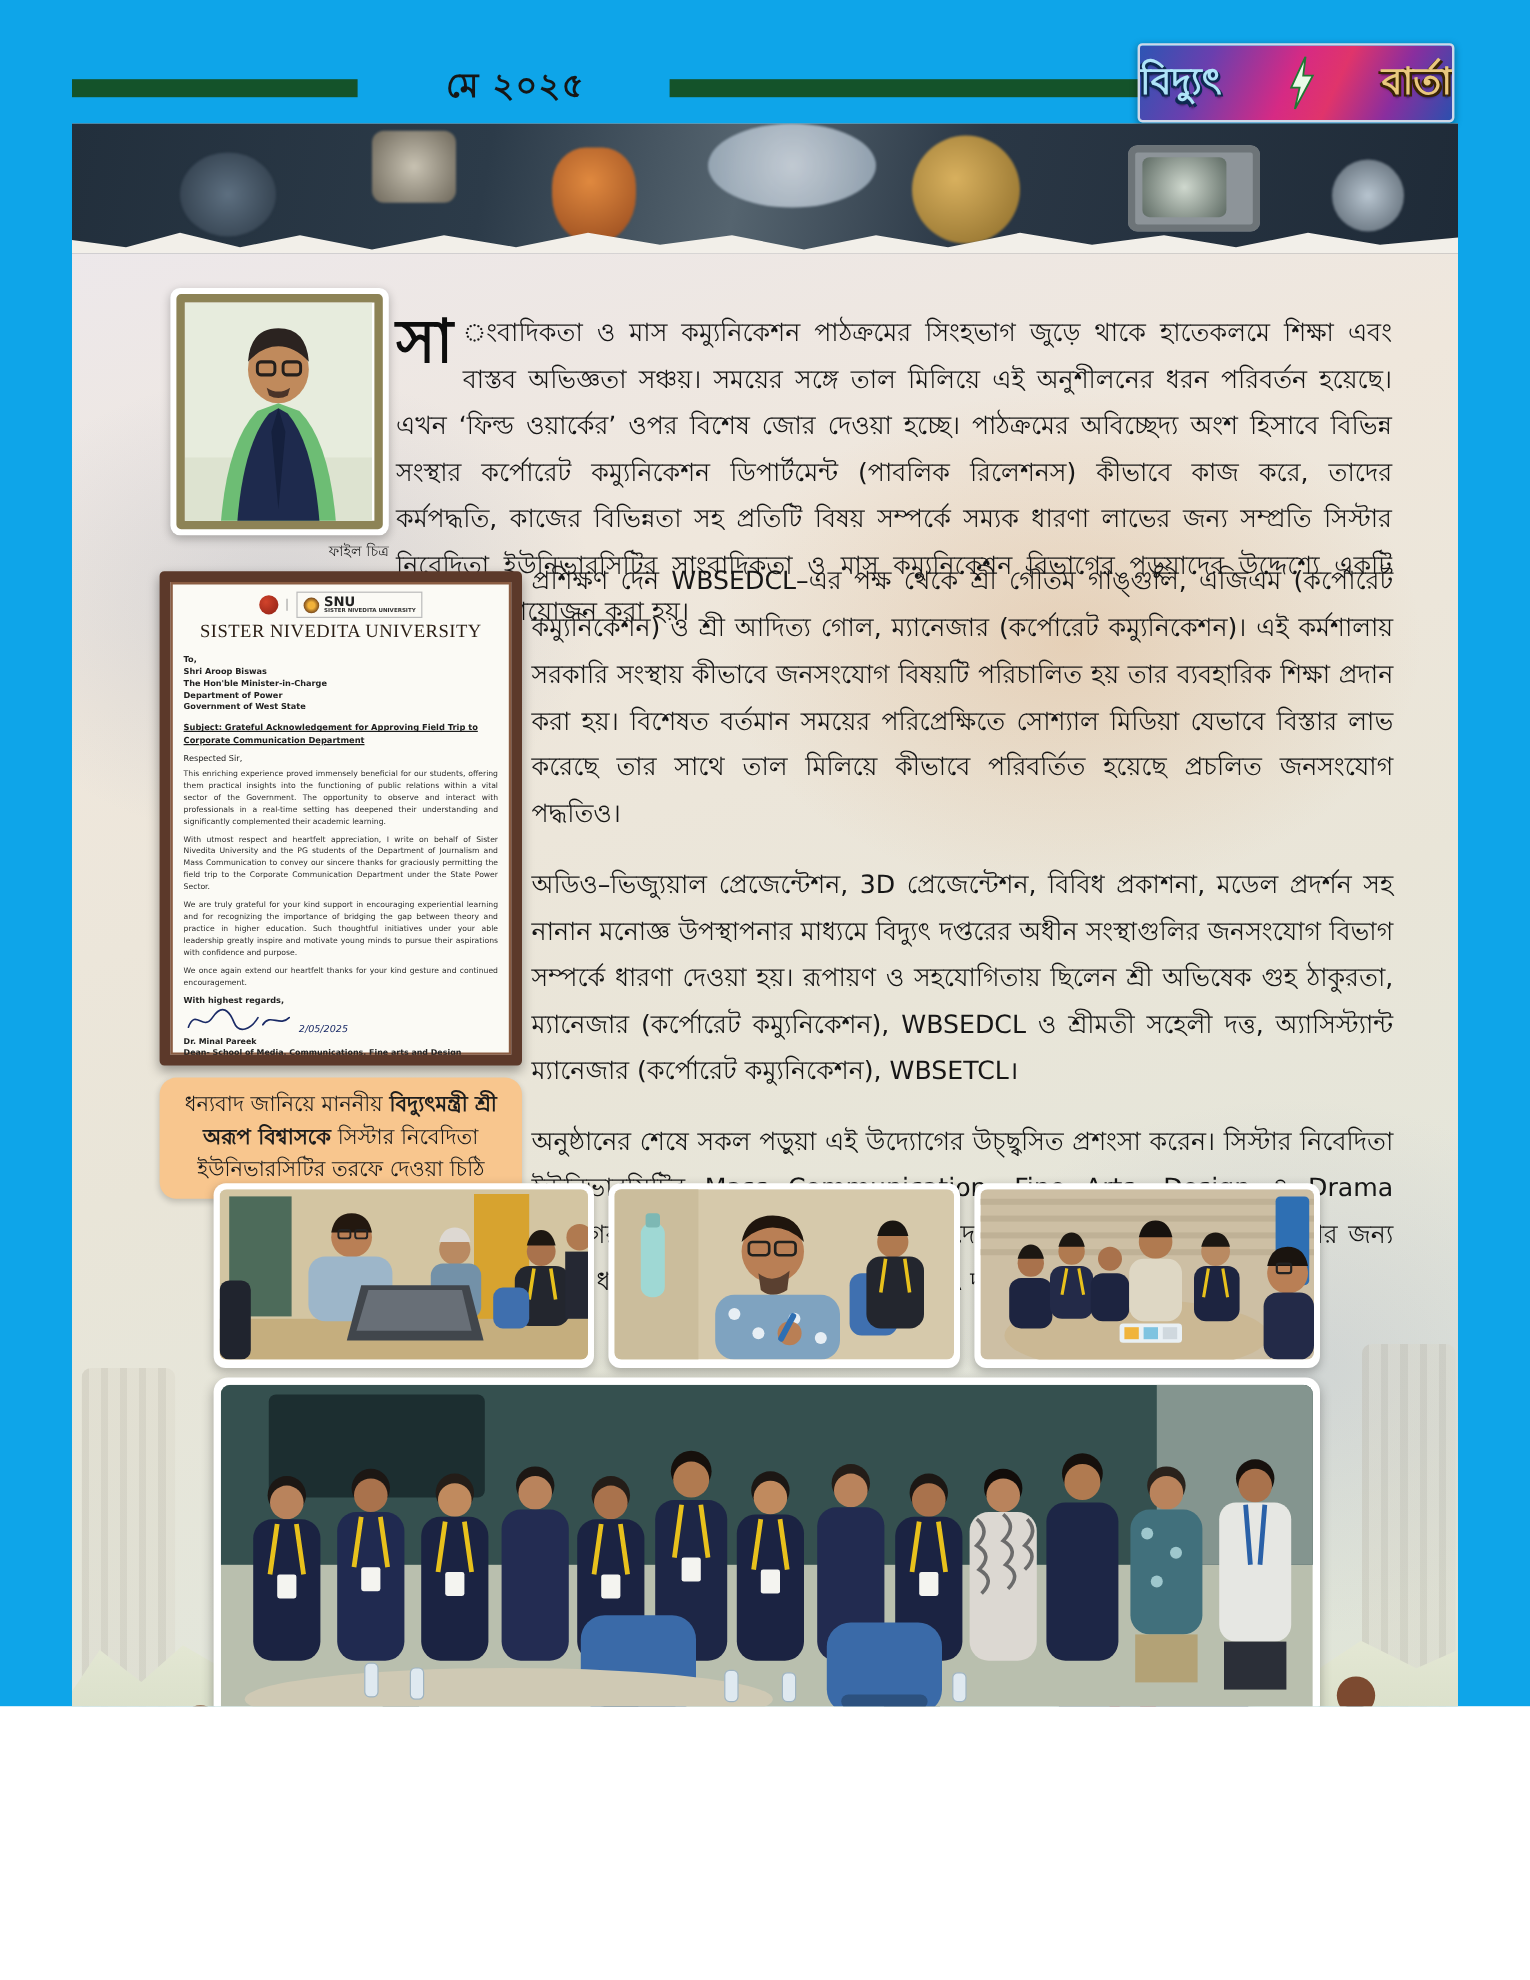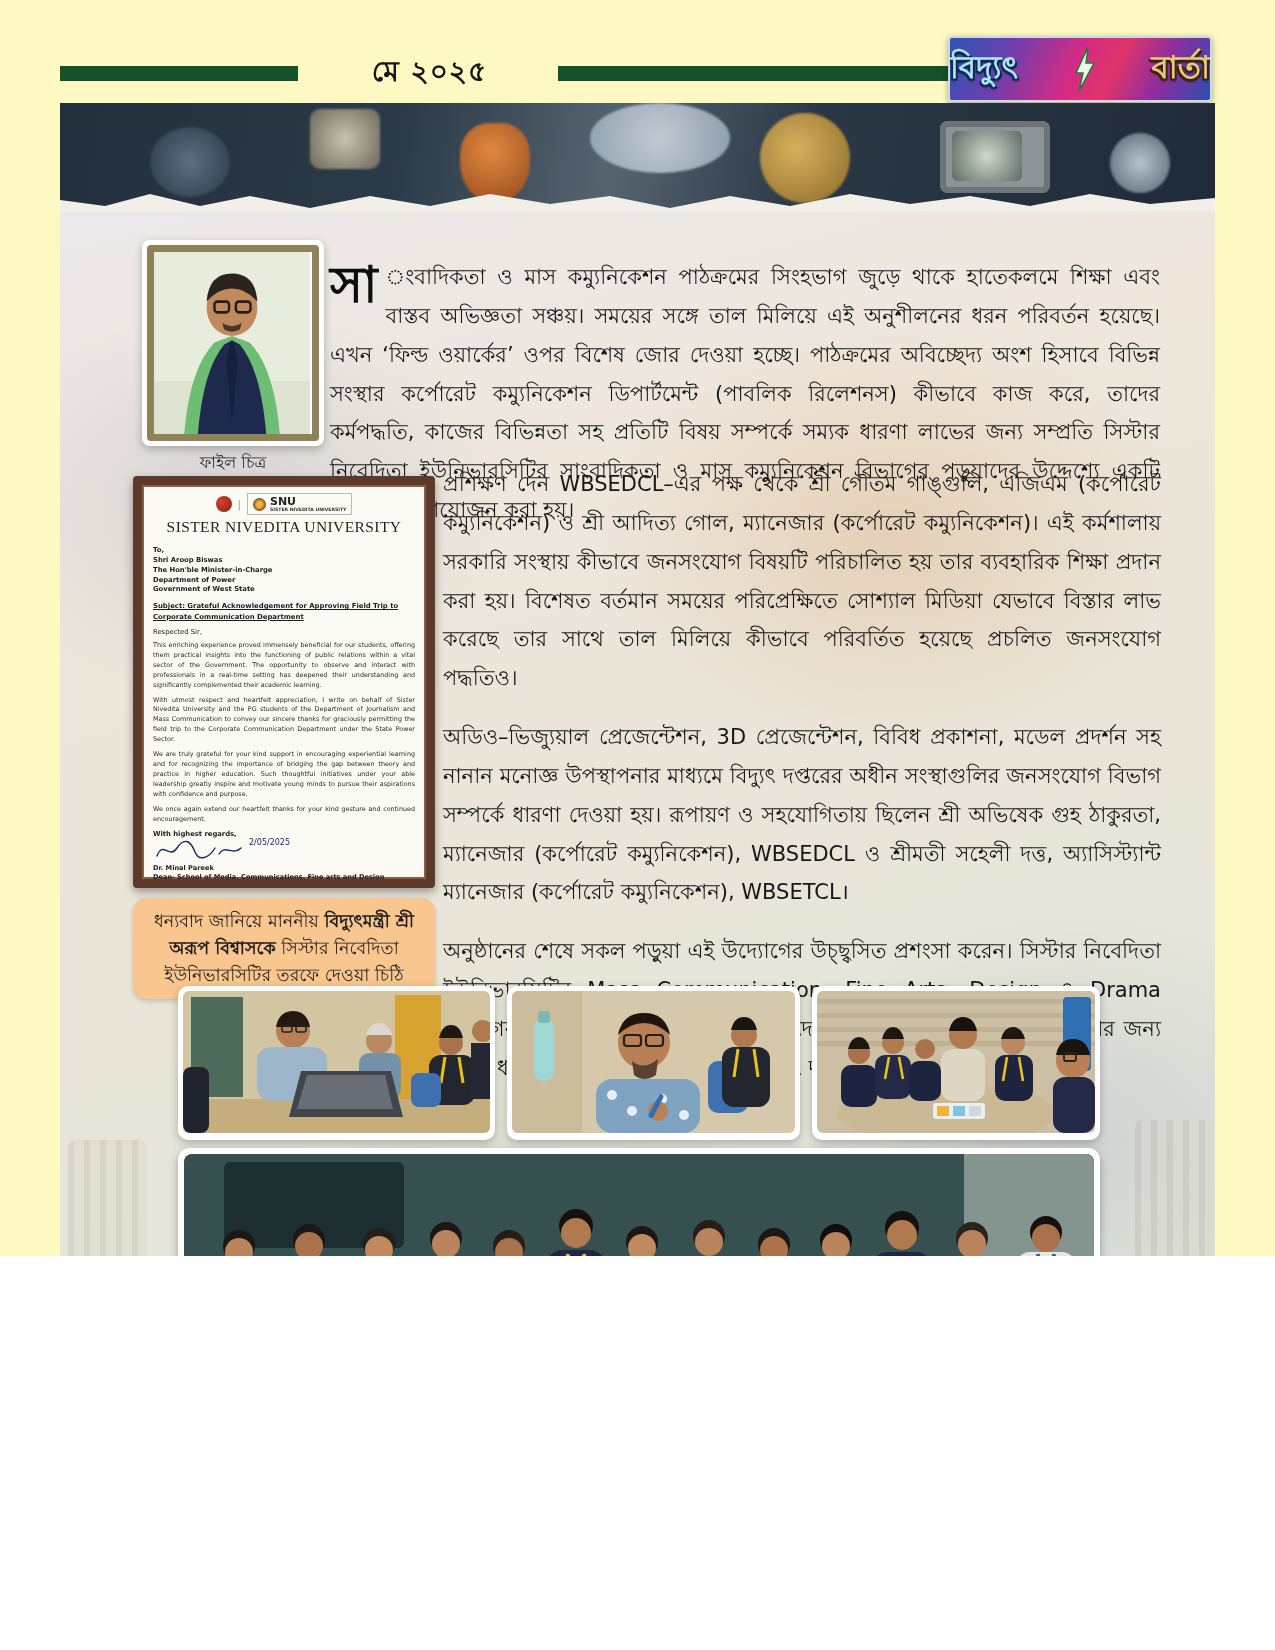--- a/index.html
+++ b/index.html
@@ -1,17 +1,17 @@
 <!DOCTYPE html>
 <html><head>
 <meta charset="utf-8">
 <style>
   * { margin:0; padding:0; box-sizing:border-box; }
   html,body { width:1275px; background:#ffffff; font-family:"DejaVu Sans", sans-serif; }
-  .page { position:relative; width:1275px; height:1256px; background:#fef9c3; overflow:hidden; }
+  .page { position:relative; width:1275px; height:1422px; background:#0ea5e9; overflow:hidden; }
 
   
   .hbar { position:absolute; height:15px; background:#14532a; }
   .hbar.left { left:60px; top:66px; width:238px; }
   .hbar.right { left:558px; top:66px; width:392px; }
   .hdate { position:absolute; left:312px; top:50px; width:235px; text-align:center;
            font-size:28px; font-weight:600; color:#0d0d0d; letter-spacing:1px; }
   .masthead { position:absolute; left:948px; top:36px; width:264px; height:66px;
     border:2px solid #cfd8e8; border-radius:4px; display:flex; align-items:center; justify-content:space-between; gap:4px;
     background:linear-gradient(115deg,#2d55b4 0%,#6a3fae 22%,#c families 0,#d62a84 48%,#e0346b 62%,#8a2e9e 80%,#2c4fae 100%);
@@ -50,42 +50,42 @@
   .para { position:absolute; font-size:21px; line-height:1.85; text-align:justify; }
   .para1 { left:330px; top:258px; width:830px; }
   .paras-right { left:443px; top:465px; width:718px; }
   .paras-right p + p { margin-top:20px; }
   .dropcap { float:left; font-size:50px; line-height:.85; font-weight:bold; margin:6px 8px 0 0; color:#0d0d0d; }
 
   
   .portrait { position:absolute; left:142px; top:240px; width:182px; }
   .portrait .frame { background:#fff; border-radius:8px; padding:5px; box-shadow:0 3px 8px rgba(0,0,0,.25); }
   .portrait .inner { border:7px solid #8d8356; border-radius:4px; overflow:hidden; height:196px; }
-  .portrait .cap { text-align:center; font-size:16px; margin-top:4px; color:#222; }
+  .portrait .cap { text-align:right; font-size:12px; margin-top:4px; color:#222; }
 
   
   .letter { position:absolute; left:133px; top:476px; width:302px; height:412px;
     background:#fbfaf5; border:9px solid #5c392a; border-radius:4px;
     box-shadow:0 4px 10px rgba(0,0,0,.35), inset 0 0 0 2px #8a5c42; padding:8px 11px; overflow:hidden; }
   .letter .logos { display:flex; align-items:center; justify-content:center; gap:6px; margin-bottom:3px; }
   .letter .emb1 { width:16px; height:16px; border-radius:50%; background:radial-gradient(circle at 35% 35%, #d2432b, #8c1f14); }
   .letter .sep { color:#999; font-size:10px; }
   .letter .snubox { display:flex; align-items:center; gap:4px; border:1px solid #bbb; padding:2px 5px; }
   .letter .snustar { width:13px; height:13px; border-radius:50%; background:radial-gradient(circle,#f2b23a 30%,#7a4a1c 70%); }
   .letter .snutxt { font-weight:bold; font-size:11px; color:#222; line-height:1; }
   .letter .snusub { font-size:4.6px; color:#333; font-weight:bold; }
   .letter .uni { font-family:"Liberation Serif", serif; text-align:center; font-size:15.5px; letter-spacing:.4px;
     color:#2a1d14; margin:2px 0 10px; }
   .letter .to { font-size:6.8px; font-weight:bold; color:#222; line-height:1.45; margin-bottom:6px; }
   .letter .subj { font-size:6.9px; font-weight:bold; text-decoration:underline; color:#1d1d1d; margin-bottom:6px; line-height:1.5; }
   .letter .sal { font-size:6.8px; color:#222; margin-bottom:5px; }
   .letter .lb { font-size:6.4px; color:#2b2b2b; text-align:justify; line-height:1.55; margin-bottom:5px; }
   .letter .close { font-size:6.8px; font-weight:bold; color:#222; margin-top:2px; }
   .letter .signrow { position:relative; height:26px; }
-  .letter .sdate { position:absolute; left:96px; top:0; font-size:8px; color:#1a2a66; }
+  .letter .sdate { position:absolute; left:96px; top:15px; font-size:8px; font-style:italic; color:#1a2a66; }
   .letter .who { font-size:6.6px; font-weight:bold; color:#222; line-height:1.45; }
 
   .letter-cap { position:absolute; left:133px; top:898px; width:302px; background:#f8c68e;
     border-radius:14px; padding:10px 12px; text-align:center; font-size:17.5px; line-height:1.55; color:#1d1d1d;
     box-shadow:0 2px 5px rgba(0,0,0,.18); }
   .letter-cap b { font-weight:bold; }
 
   
   .photos-row { position:absolute; left:178px; top:986px; width:922px; height:154px; display:flex; gap:12px; }
   .photo-card { background:#fff; border-radius:10px; padding:5px; box-shadow:0 3px 8px rgba(0,0,0,.25); }

